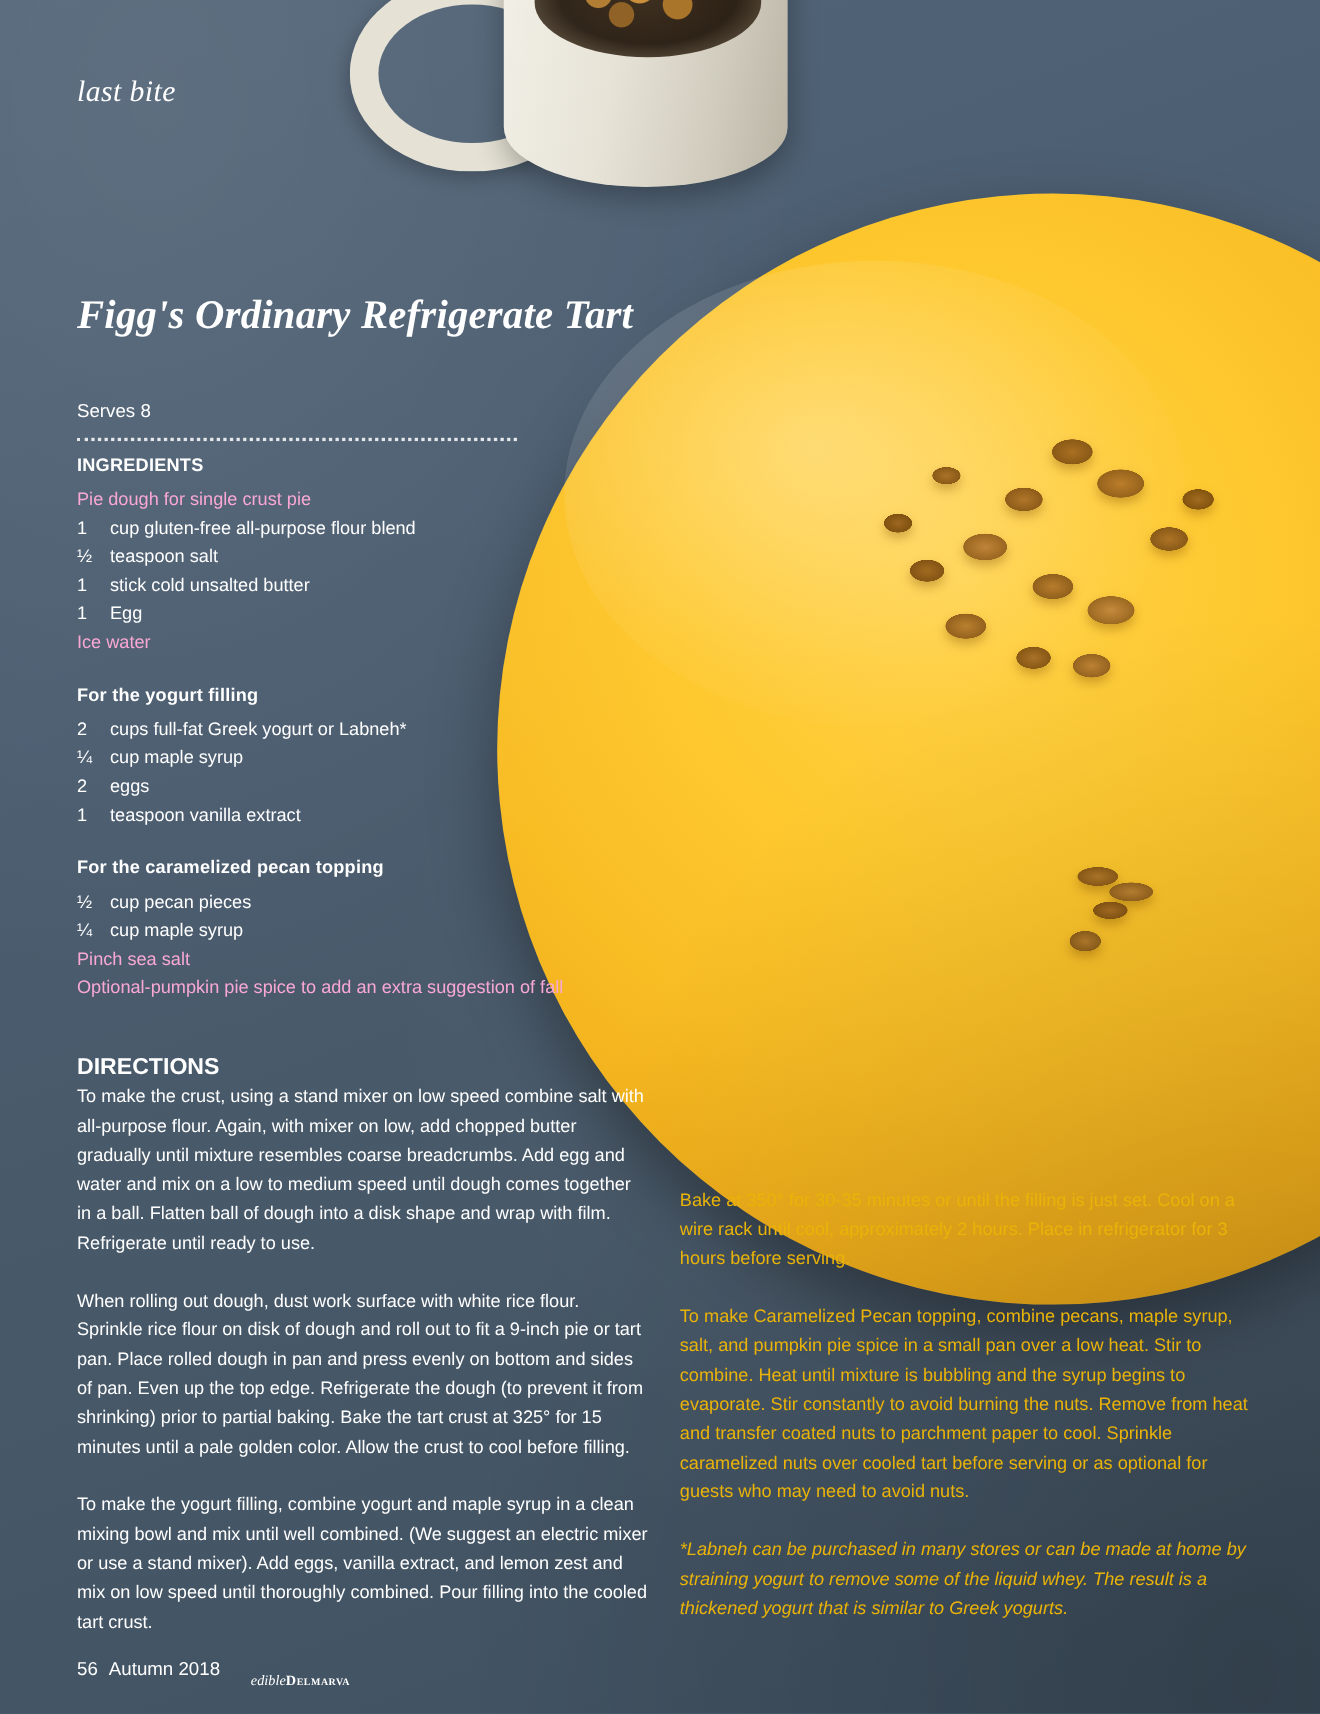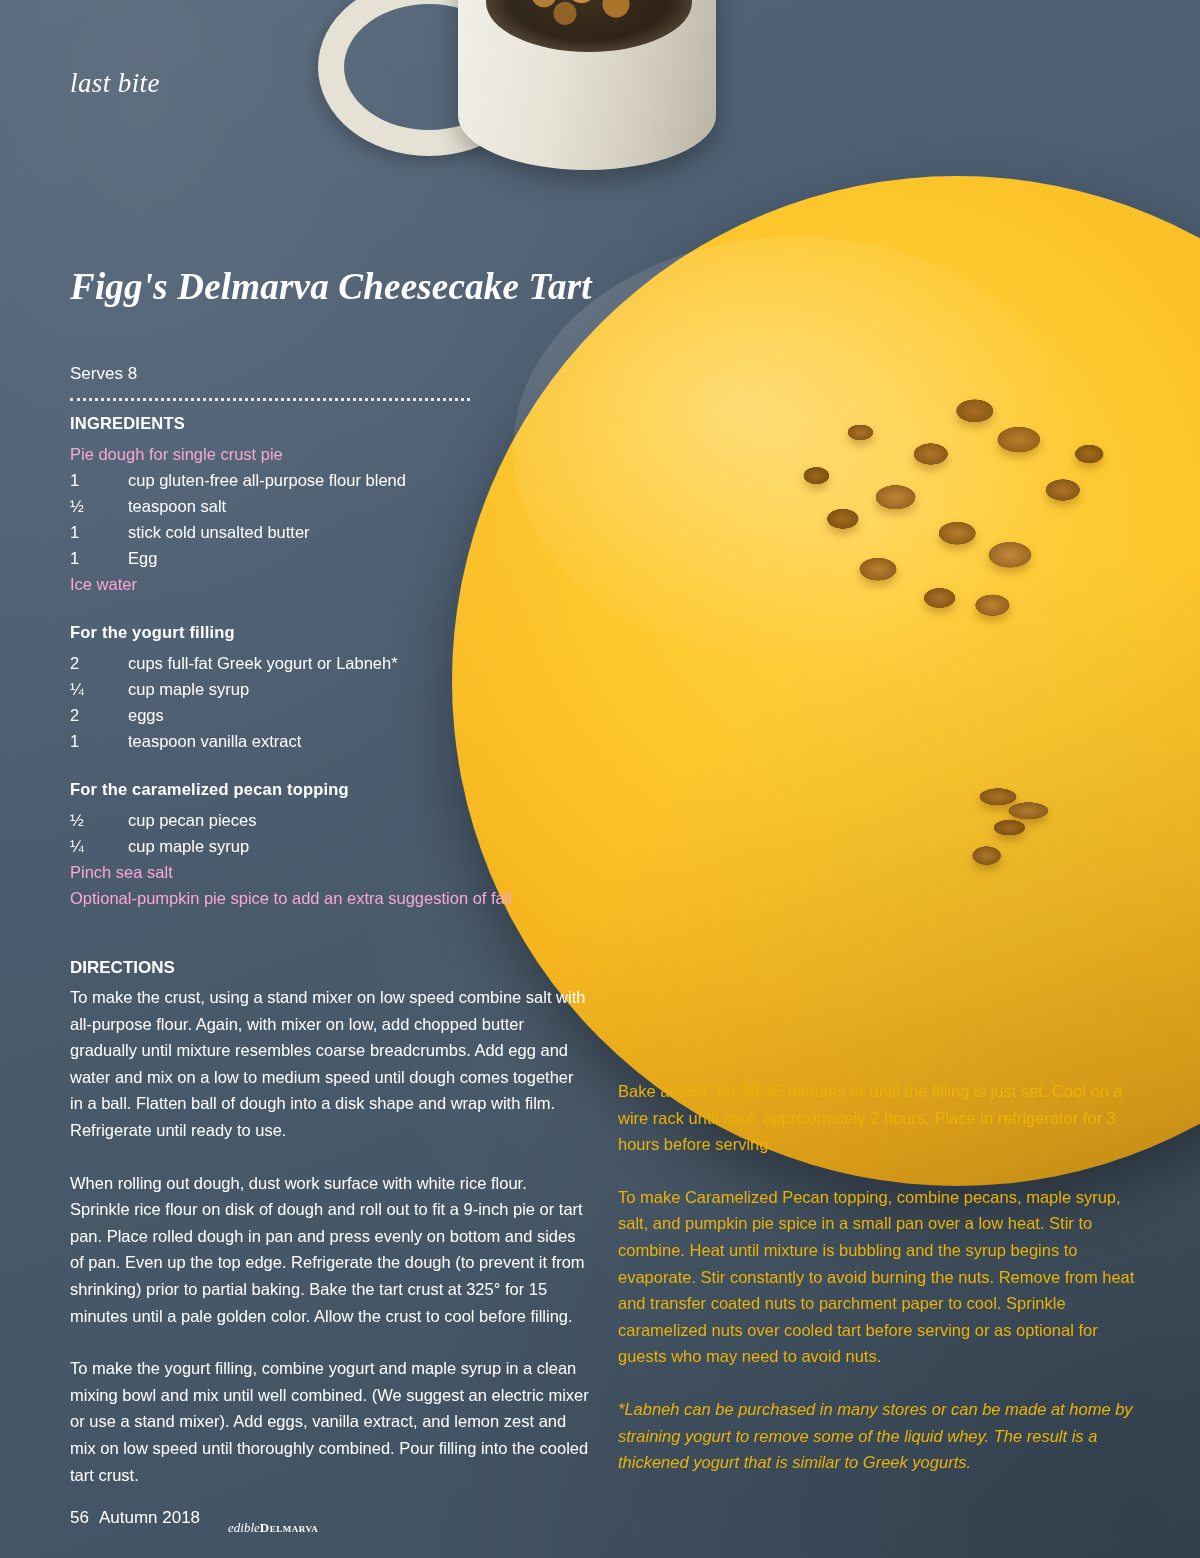--- a/index.html
+++ b/index.html
@@ -239,27 +239,27 @@
     color: #f9a8d4;
   }
 
   .ing-row {
     display: flex;
     font-size: 16.5px;
     line-height: 26px;
     color: #ffffff;
   }
   .ing-qty { width: 30px; flex: 0 0 30px; }
-  .ing-txt { flex: 1; margin-left: 28px; }
+  .ing-txt { flex: 1; }
 
   .directions-head {
     position: absolute;
     left: 70px;
     top: 958px;
-    font-size: 17px;
+    font-size: 21px;
     font-weight: bold;
   }
   .dir-col-a {
     position: absolute;
     left: 70px;
     top: 984px;
     width: 520px;
     font-size: 16.5px;
     line-height: 26.6px;
     color: #ffffff;
@@ -325,21 +325,21 @@
       <div class="tart-sheen"></div>
       <div class="pecans"></div>
       <div class="pecans-lower"></div>
     </div>
   </div>
 
   <div class="content">
 
     <div class="kicker">last bite</div>
 
-    <h1 class="title">Figg's Delmarva Cheesecake Tart</h1>
+    <h1 class="title">Figg's Ordinary Refrigerate Tart</h1>
 
 
     <div class="serves">Serves 8</div>
 
     <div class="dotted-rule"></div>
 
     <div class="col-left">
 
       <div class="sec-head">INGREDIENTS</div>
       <div class="plain-line">Pie dough for single crust pie</div>

